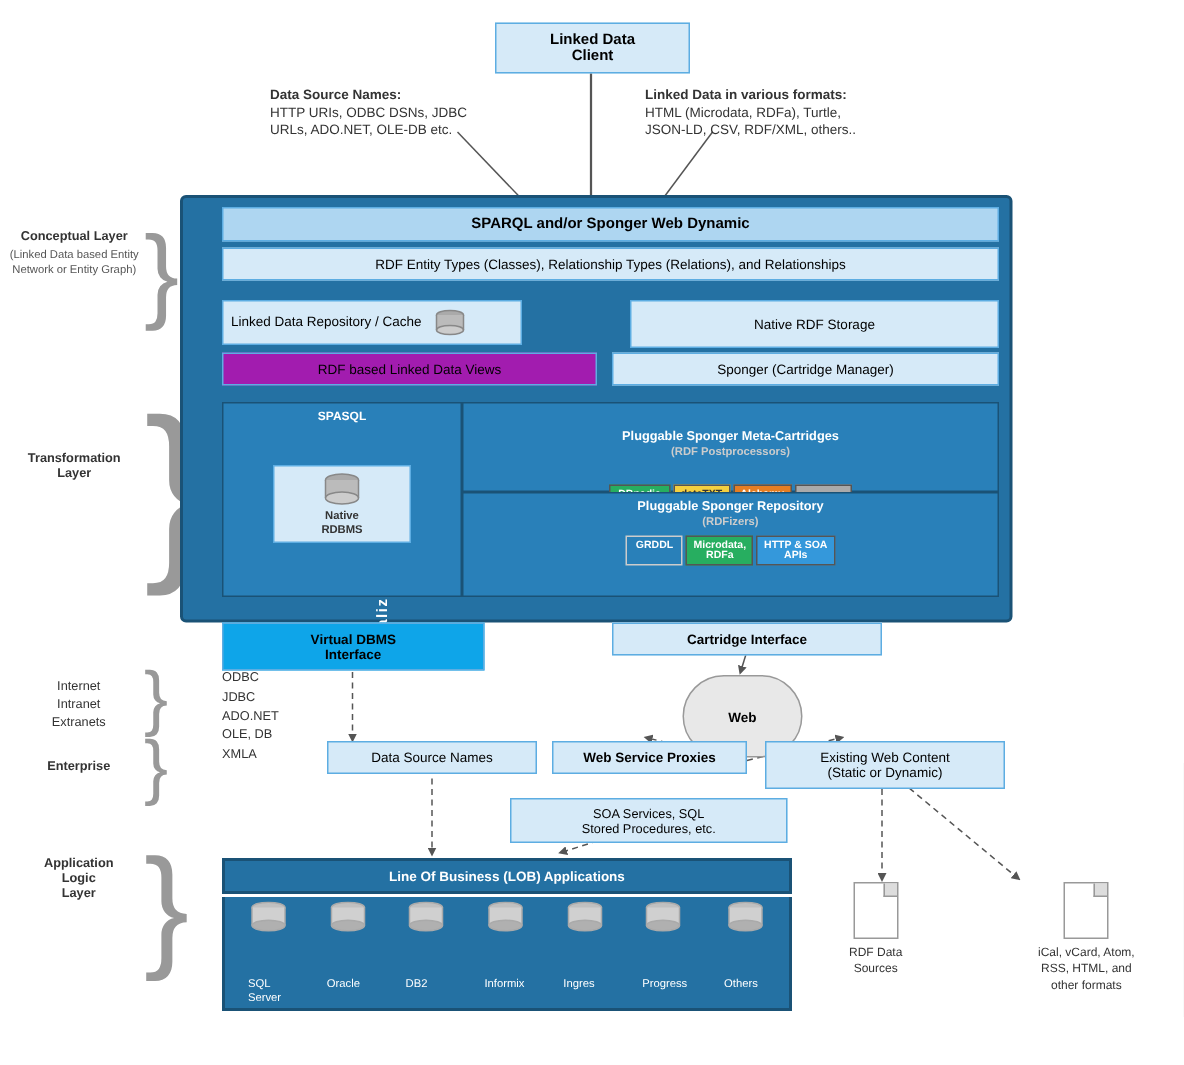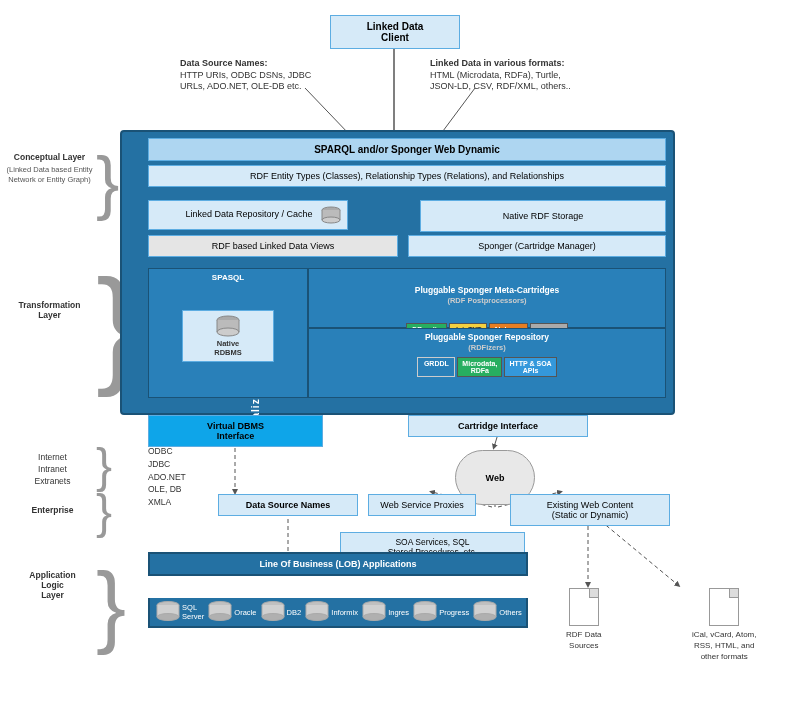--- a/index.html
+++ b/index.html
@@ -111,21 +111,21 @@
     }
 
     
     .linked-data-repo-box {
       position: absolute;
       top: 200px;
       left: 148px;
       width: 200px;
       background: #d6eaf8;
       border: 1.5px solid #5dade2;
-      text-align: right;
+      text-align: left;
       padding: 5px;
       font-size: 9px;
     }
 
     
     .native-rdf-box {
       position: absolute;
       top: 200px;
       left: 420px;
       width: 246px;
@@ -135,21 +135,21 @@
       padding: 10px;
       font-size: 9px;
     }
 
     
     .rdf-linked-views-box {
       position: absolute;
       top: 235px;
       left: 148px;
       width: 250px;
-      background: #e5e5e5;
+      background: #a21caf;
       border: 1.5px solid #5dade2;
       text-align: center;
       padding: 5px;
       font-size: 9px;
     }
 
     
     .sponger-box {
       position: absolute;
       top: 235px;
@@ -320,34 +320,34 @@
     .data-source-names-box {
       position: absolute;
       top: 494px;
       left: 218px;
       width: 140px;
       background: #d6eaf8;
       border: 1.5px solid #5dade2;
       text-align: center;
       padding: 5px;
       font-size: 9px;
-      font-weight: bold;
+      font-weight: normal;
     }
 
     .web-service-proxies-box {
       position: absolute;
       top: 494px;
       left: 368px;
-      width: 108px;
-      background: #d6eaf8;
-      border: 1.5px solid #5dade2;
-      text-align: center;
-      padding: 5px;
-      font-size: 9px;
-      font-weight: normal;
+      width: 130px;
+      background: #d6eaf8;
+      border: 1.5px solid #5dade2;
+      text-align: center;
+      padding: 5px;
+      font-size: 9px;
+      font-weight: bold;
     }
 
     .existing-web-content-box {
       position: absolute;
       top: 494px;
       left: 510px;
       width: 160px;
       background: #d6eaf8;
       border: 1.5px solid #5dade2;
       text-align: center;
@@ -377,24 +377,25 @@
       display: flex;
       justify-content: space-around;
       padding: 3px;
       background: #2471a3;
       border: 2px solid #1a5276;
       border-top: none;
     }
 
     .db-icon-item {
       display: flex;
-      flex-direction: row;
-      align-items: center;
+      flex-direction: column;
+      align-items: flex-start;
       font-size: 7.5px;
       color: white;
+      gap: 28px;
     }
 
     
     .arrows-svg {
       position: absolute;
       top: 0;
       left: 0;
       width: 789px;
       height: 710px;
       pointer-events: none;
@@ -724,21 +725,21 @@
   </div>
 
   <div class="existing-web-content-box">
     <span>Existing Web Content<br>(Static or Dynamic)</span>
   </div>
 
   <div class="soa-services-box">
     <span>SOA Services, SQL<br>Stored Procedures, etc.</span>
   </div>
 
-  <div style="position:absolute;top:552px;left:148px;width:380px;background:#2471a3;border:2px solid #1a5276;text-align:center;padding:5px;font-size:9px;font-weight:bold;color:white">
+  <div style="position:absolute;top:572px;left:148px;width:380px;background:#2471a3;border:2px solid #1a5276;text-align:center;padding:5px;font-size:9px;font-weight:bold;color:white">
     <span>Line Of Business (LOB) Applications</span>
   </div>
 
   <div class="db-icons">
     <div class="db-icon-item">
       <svg width="28" height="22" viewBox="0 0 28 22">
         <ellipse cx="14" cy="4" rx="11" ry="3.5" fill="#c0c0c0" stroke="#aaa" stroke-width="1"></ellipse>
         <rect x="3" y="4" width="22" height="12" fill="#d0d0d0"></rect>
         <ellipse cx="14" cy="16" rx="11" ry="3.5" fill="#b0b0b0" stroke="#aaa" stroke-width="1"></ellipse>
         <line x1="3" y1="4" x2="3" y2="16" stroke="#aaa" stroke-width="1"></line>

